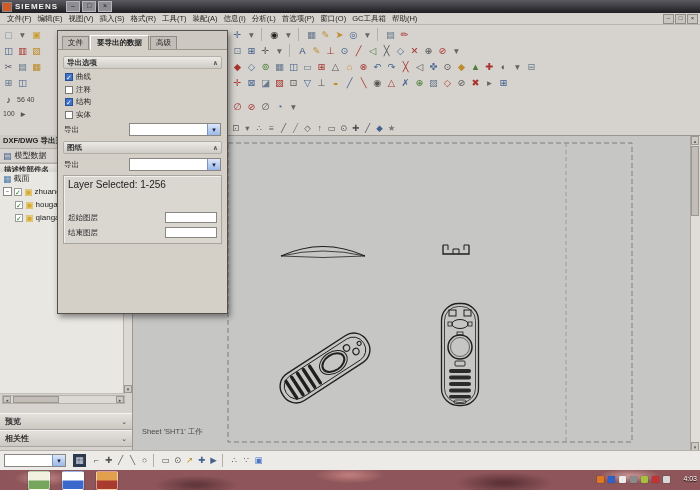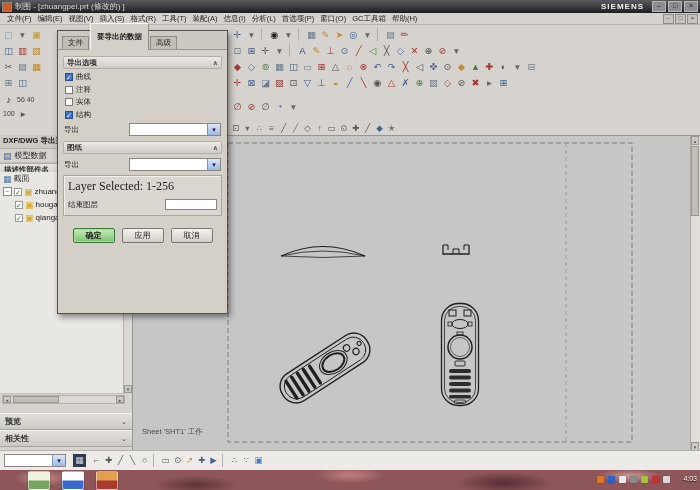--- a/index.html
+++ b/index.html
@@ -38,42 +38,42 @@
     align-items:center;color:#e8e8e8;font-size:7.5px;font-weight:bold;padding:0 3px;}
   .dtitle .t{flex:1;white-space:nowrap;overflow:hidden;}
   .dtbtn{width:11px;height:9px;background:#8d8d94;border:1px solid #b0b0b6;color:#222;
     font-size:6.5px;line-height:8px;text-align:center;margin-left:1px;}
   .dtbtn.close{background:#c23b2e;color:#fff;border-color:#e08276;}
   .dtabs{display:flex;align-items:flex-end;height:16px;padding:2px 4px 0;
     border-bottom:1px solid #9a978f;background:#cdc9c2;}
   .dtab{font-size:7.5px;color:#222;background:#c2beb7;border:1px solid #8f8c85;
     border-bottom:none;padding:1px 5px;margin-right:1px;}
   .dtab.active{background:#d4d0c8;position:relative;top:1px;border-top-color:#fff;
-    border-left-color:#fff;font-weight:bold;padding:8px 6px;}
+    border-left-color:#fff;font-weight:bold;padding:2px 6px;}
   .dbody{padding:3px 5px;position:relative;}
   .ghead{display:flex;justify-content:space-between;align-items:center;height:11px;
     background:linear-gradient(#eceae6,#cfccc6);border:1px solid #b2afa9;border-radius:2px;
     padding:0 3px;font-size:7.5px;font-weight:bold;color:#333;margin:3px 0 2px;}
   .ghead .carat{font-size:6.5px;color:#555;}
   .cbrow{display:flex;align-items:center;height:12.5px;padding-left:2px;}
   .cbbox{width:8px;height:8px;border:1px solid #777;background:#fff;display:inline-block;
     font-size:7px;line-height:8px;text-align:center;color:#fff;box-sizing:border-box;}
   .cbbox.checked{background:#3f72c8;border-color:#2a4f96;}
   .cblabel{font-size:7.5px;color:#222;margin-left:3px;}
   .exprow{display:flex;justify-content:space-between;align-items:center;height:17px;
     padding:0 1px;}
   .explabel{font-size:7.5px;color:#222;}
   .dd{display:flex;height:13px;width:92px;border:1px solid #8a8782;background:#fff;
     box-sizing:border-box;}
   .ddval{flex:1;font-size:7.5px;padding:1px 2px;color:#222;white-space:nowrap;overflow:hidden;margin-top:16px;}
   .ddbtn{width:12px;background:linear-gradient(#dce8fa,#9ab8e8);border-left:1px solid #7a94c8;
     color:#223;font-size:7px;text-align:center;line-height:11px;}
   .inset{border:1px solid #a8a5a0;background:#dad7d1;padding:3px 4px;margin-top:2px;
     box-shadow:1px 1px 0 #f2f0ec inset;}
-  .lsel{font-size:12px;color:#222;margin-bottom:3px;font-family:Liberation Serif, serif;}
+  .lsel{font-size:10px;color:#222;margin-bottom:20px;}
   .frow{display:flex;justify-content:space-between;align-items:center;height:15px;}
   .flabel{font-size:7.5px;color:#222;}
   .finput{width:52px;height:11px;border:1px solid #8a8782;background:#fff;font-size:7.5px;
     padding:0 2px;box-sizing:border-box;}
   .dbuttons{display:flex;justify-content:center;gap:7px;margin-top:12px;}
   .dbtn{font-size:8px;height:15px;min-width:42px;border:1px solid #7a7772;border-radius:2px;
     background:linear-gradient(#f4f2ee,#d2cec7);color:#222;padding:0 6px;
     font-family:inherit;}
   .dbtn.ok{background:linear-gradient(#c6ecbc,#7cc470);border-color:#3f7a38;
     box-shadow:0 0 0 1px #a5dc9a inset;font-weight:bold;}
@@ -160,21 +160,20 @@
     text-shadow:0 1px 1px #000;}
   svg{display:block;}
 </style>
 </head>
 <body>
 
 <div class="app">
 
   <div class="titlebar">
     <span class="appicon"></span>
-    <span class="titletext">制图 - [zhuangpei.prt (修改的) ]</span>
     <span class="brand">SIEMENS</span>
     <span class="winbtn">–</span>
     <span class="winbtn">□</span>
     <span class="winbtn">×</span>
   </div>
 
   <div class="menubar">
     <span id="menu-items"><span class="menu-item">文件(F)</span><span class="menu-item">编辑(E)</span><span class="menu-item">视图(V)</span><span class="menu-item">插入(S)</span><span class="menu-item">格式(R)</span><span class="menu-item">工具(T)</span><span class="menu-item">装配(A)</span><span class="menu-item">信息(I)</span><span class="menu-item">分析(L)</span><span class="menu-item">首选项(P)</span><span class="menu-item">窗口(O)</span><span class="menu-item">GC工具箱</span><span class="menu-item">帮助(H)</span></span>
     <span class="mdi-controls">
       <span class="mdi-btn">–</span>
@@ -448,26 +447,26 @@
       <div id="dcheckboxes">
           <div class="cbrow">
             <span class="cbbox checked">✓</span>
             <span class="cblabel">曲线</span>
           </div>
           <div class="cbrow">
             <span class="cbbox"></span>
             <span class="cblabel">注释</span>
           </div>
           <div class="cbrow">
+            <span class="cbbox checked">✓</span>
+            <span class="cblabel">结构</span>
+          </div>
+          <div class="cbrow">
             <span class="cbbox"></span>
             <span class="cblabel">实体</span>
-          </div>
-          <div class="cbrow">
-            <span class="cbbox checked">✓</span>
-            <span class="cblabel">结构</span>
           </div>
         </div>
       <div class="exprow">
         <span class="explabel">导出</span>
         <span class="dd">
           <span class="ddval">现有图纸</span>
           <span class="ddbtn">▾</span>
         </span>
       </div>
 
@@ -480,31 +479,30 @@
         <span class="dd">
           <span class="ddval">所有图纸</span>
           <span class="ddbtn">▾</span>
         </span>
       </div>
 
       <div class="inset">
         <div class="lsel">Layer Selected: 1-256</div>
         <div id="layerfields">
             <div class="frow">
+              <span class="flabel">起始图层</span>
+              <input class="finput" style="">
+            </div>
+            <div class="frow">
               <span class="flabel">结束图层</span>
               <input class="finput" style="">
             </div>
           </div>
       </div>
 
-      <div class="dbuttons" id="dbuttons">
-          <button class="dbtn ok">确定</button>
-          <button class="dbtn">应用</button>
-          <button class="dbtn">取消</button>
-        </div>
     </div>
   </div>
 
   <div class="selbar">
     <span class="filter-dd dd">
       <span class="ddval fval"></span>
       <span class="ddbtn">▾</span>
     </span>
     <span class="dark-icon">▦</span>
     <span class="tbrow small" style="position:static;">

